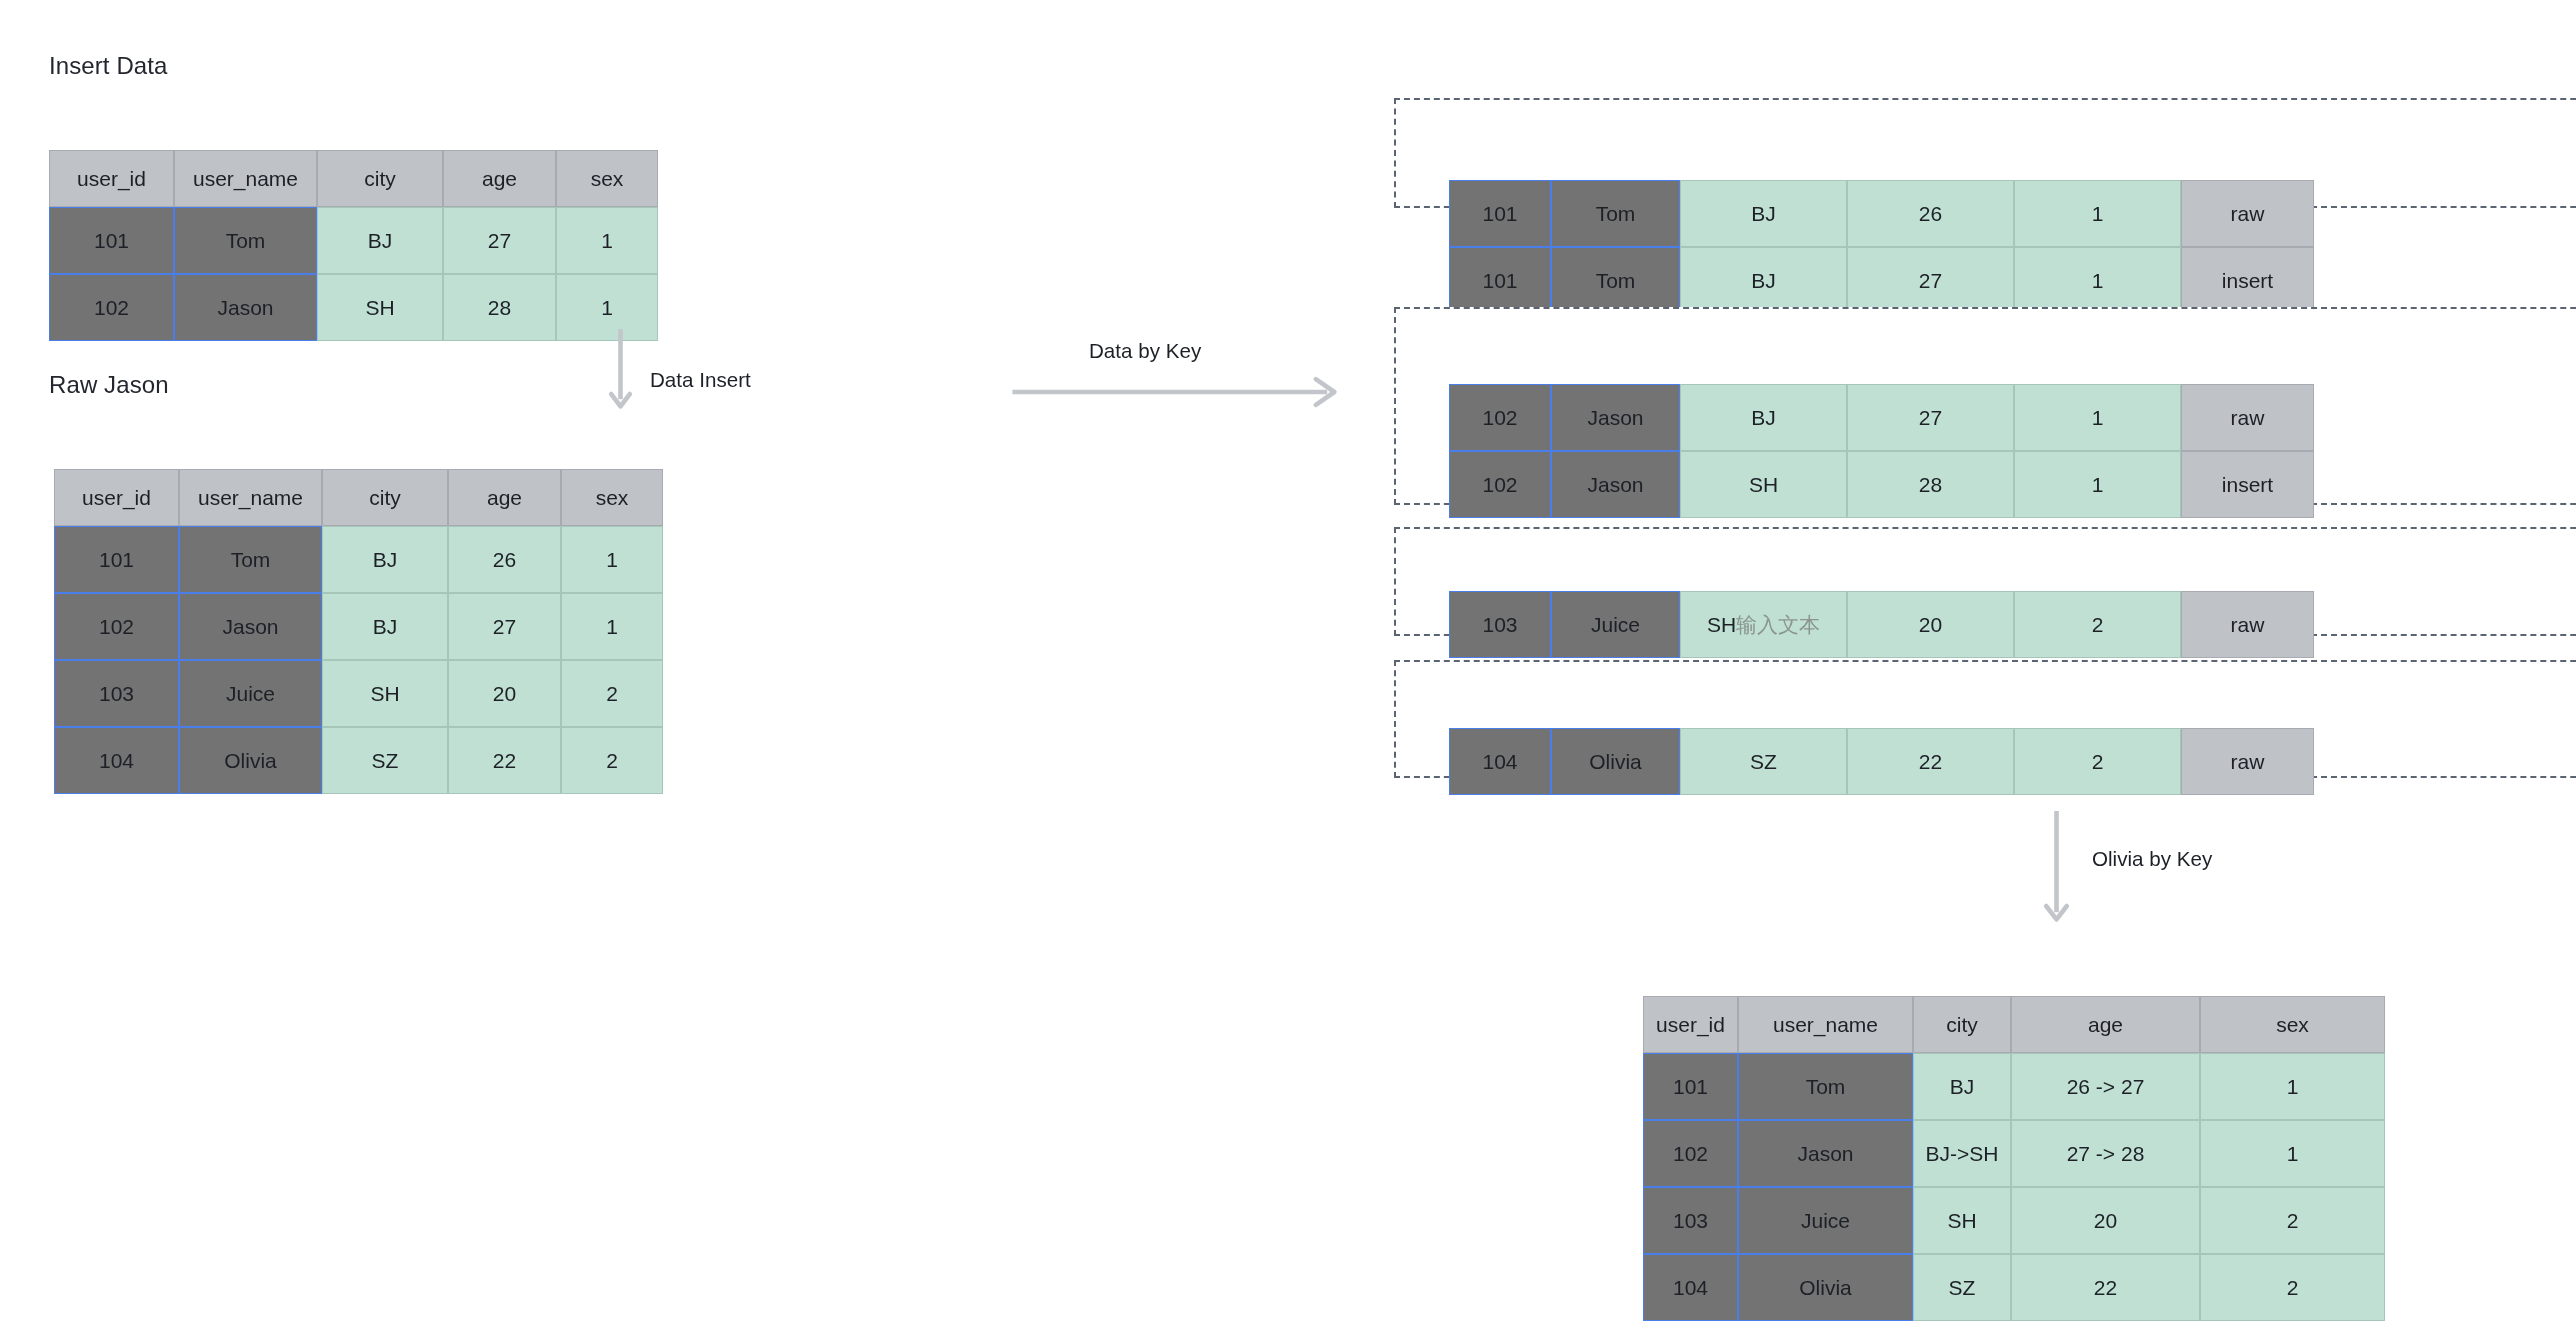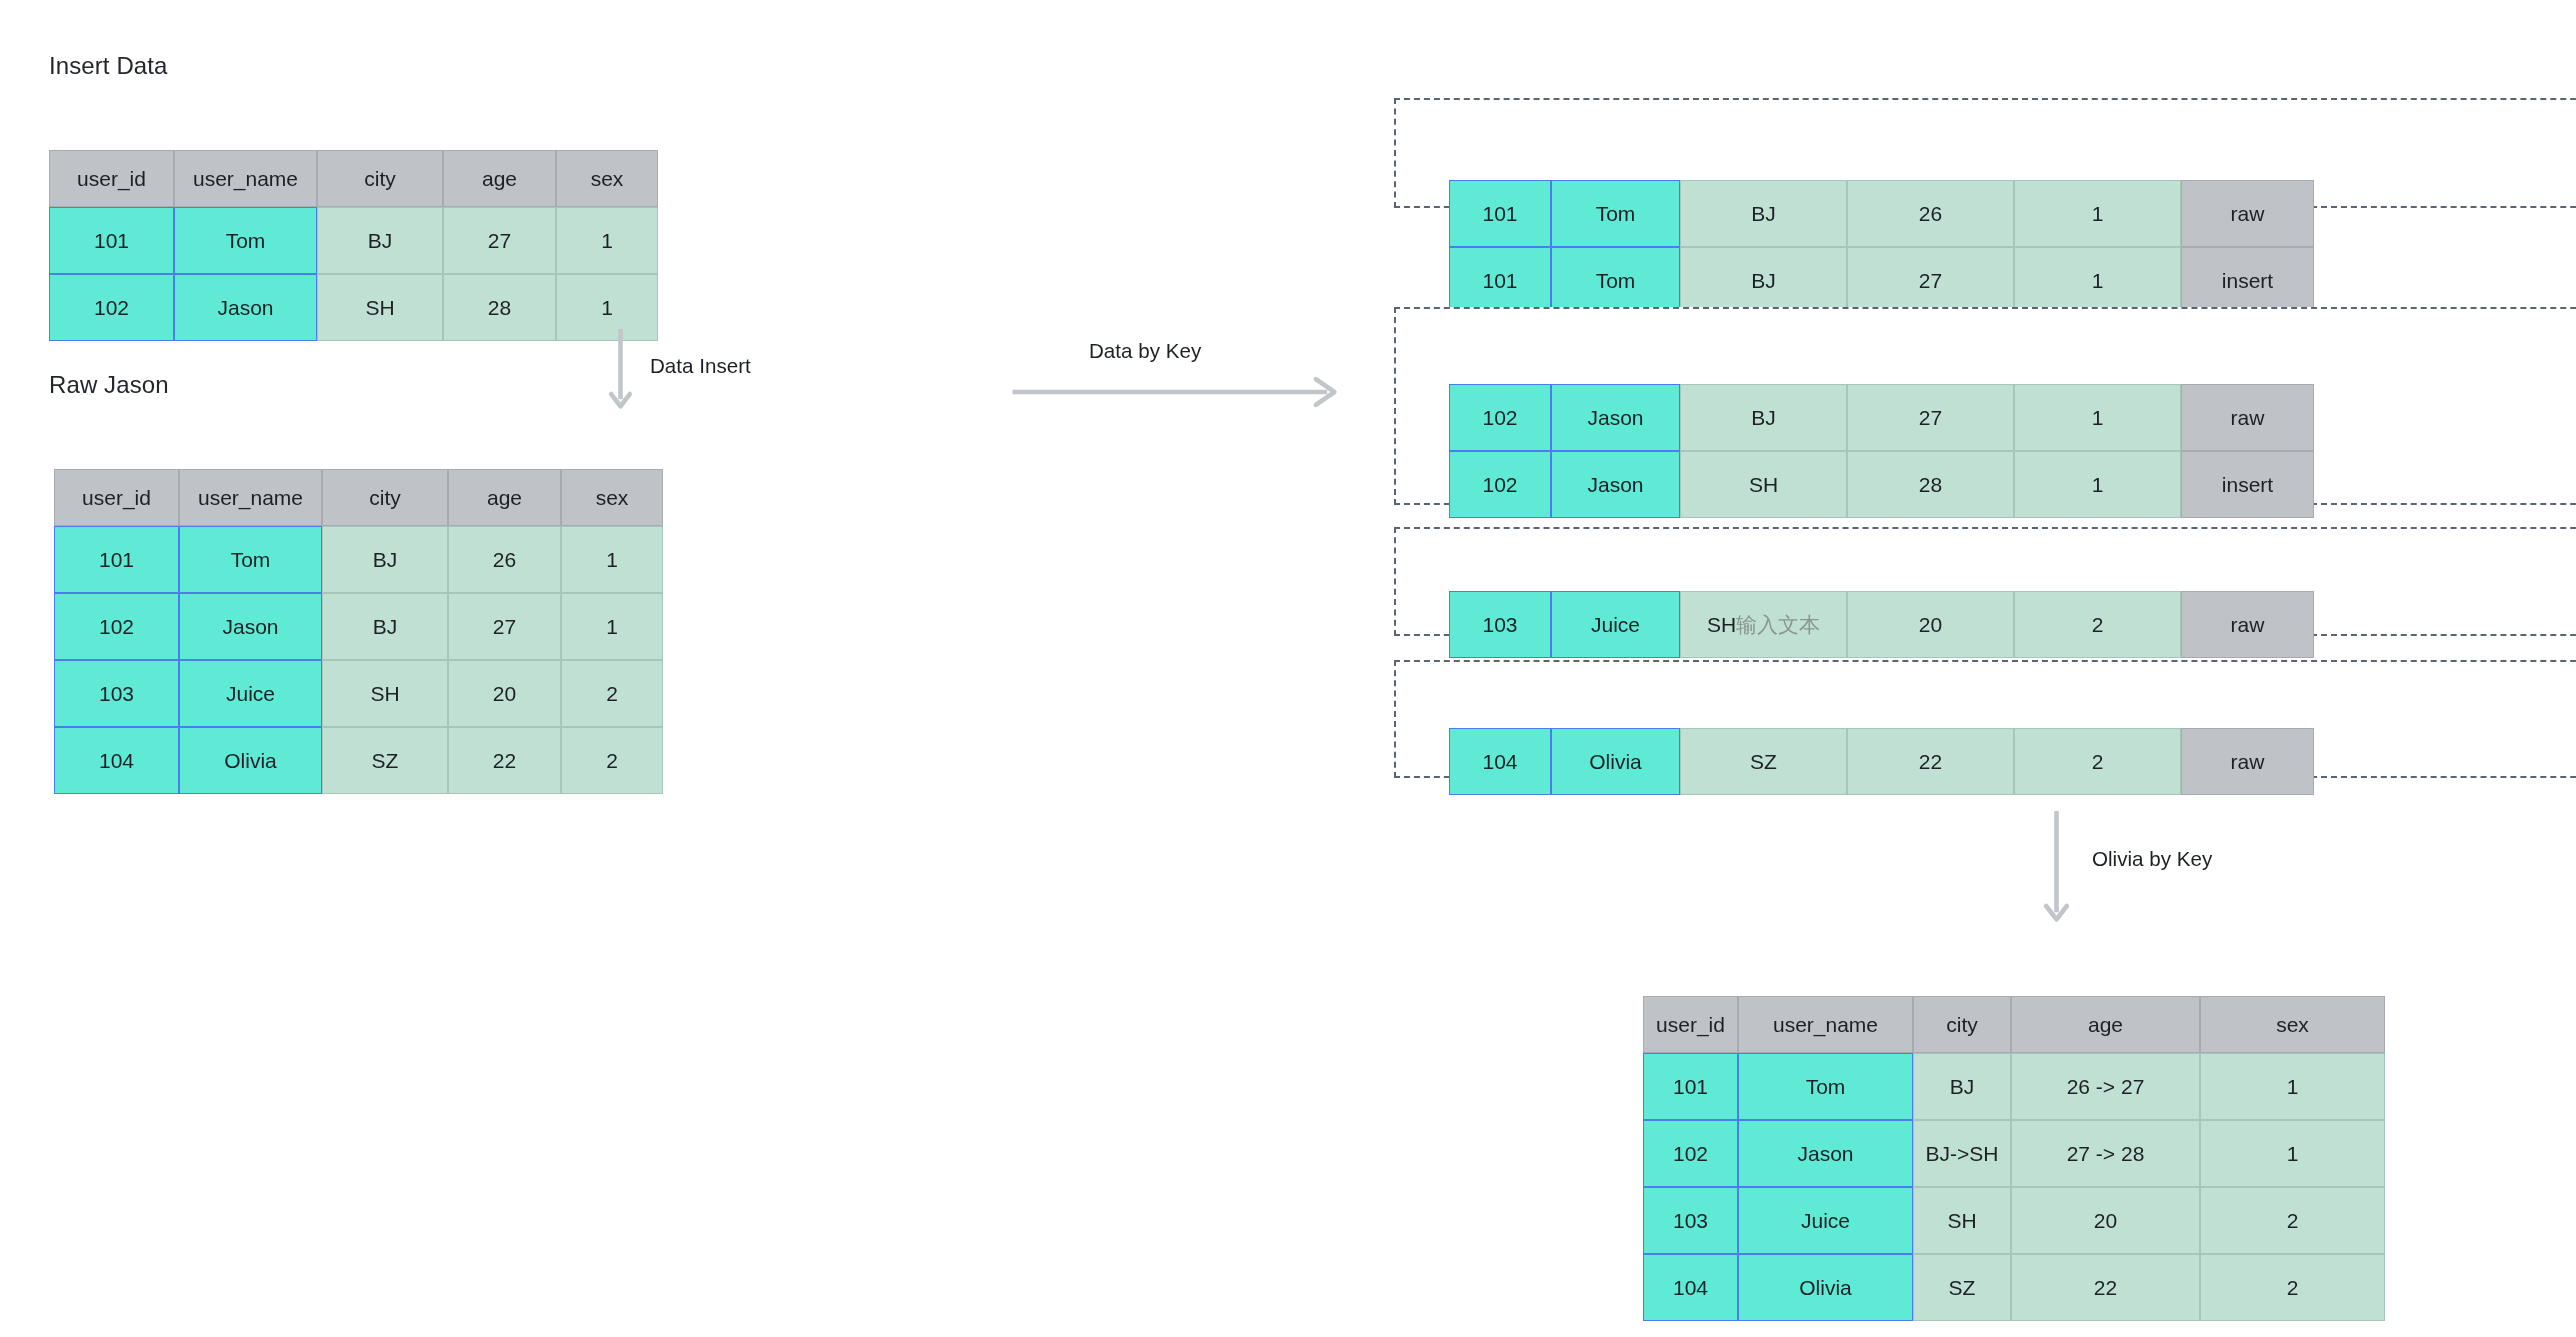--- a/index.html
+++ b/index.html
@@ -22,21 +22,21 @@
     padding:0;margin:0;text-align:center;vertical-align:middle;
     font-size:21px;font-weight:normal;color:#1d2026;
     box-sizing:border-box;
   }
   .th-gray{
     background:#bfc2c7;
     border:1.5px solid #a7abb1;
     color:#1d2026;
   }
   .td-blue{
-    background:#5eead4;
+    background:#737373;
     border:1.5px solid #4a7eea;
   }
   .td-green{
     background:#bfe0d3;
     border:1.5px solid #a7c6ba;
   }
   .td-gray{
     background:#bfc2c7;
     border:1.5px solid #a7abb1;
   }
@@ -139,21 +139,21 @@
     <td class="td-green" style="height:67px">22</td>
     <td class="td-green" style="height:67px">2</td>
   </tr>
 </tbody>
   </table>
 
 <svg class="abs arrow" style="left:605px;top:329px;" width="31" height="80" viewBox="0 0 60 155">
   <line x1="30" y1="0" x2="30" y2="136" stroke="#c2c6cb" stroke-width="9"></line>
   <polyline points="12,126 30,150 48,126" fill="none" stroke="#c2c6cb" stroke-width="9" stroke-linecap="round" stroke-linejoin="round"></polyline>
 </svg>
-<div class="abs arrow-label" style="left:650px;top:354px;">Data Insert</div>
+<div class="abs arrow-label" style="left:650px;top:368px;">Data Insert</div>
 
 <svg class="abs arrow" style="left:1012px;top:374px;" width="330" height="36" viewBox="0 0 640 70">
   <line x1="0" y1="35" x2="612" y2="35" stroke="#c2c6cb" stroke-width="9"></line>
   <polyline points="590,10 626,35 590,60" fill="none" stroke="#c2c6cb" stroke-width="9" stroke-linecap="round" stroke-linejoin="round"></polyline>
 </svg>
 <div class="abs arrow-label" style="left:1089px;top:339px;">Data by Key</div>
 
 <div class="abs group-box" style="left:1394px;top:98px;width:1252px;height:110px;"></div>
 <table class="abs tbl" style="left:1449px;top:140px;">
   <colgroup>

